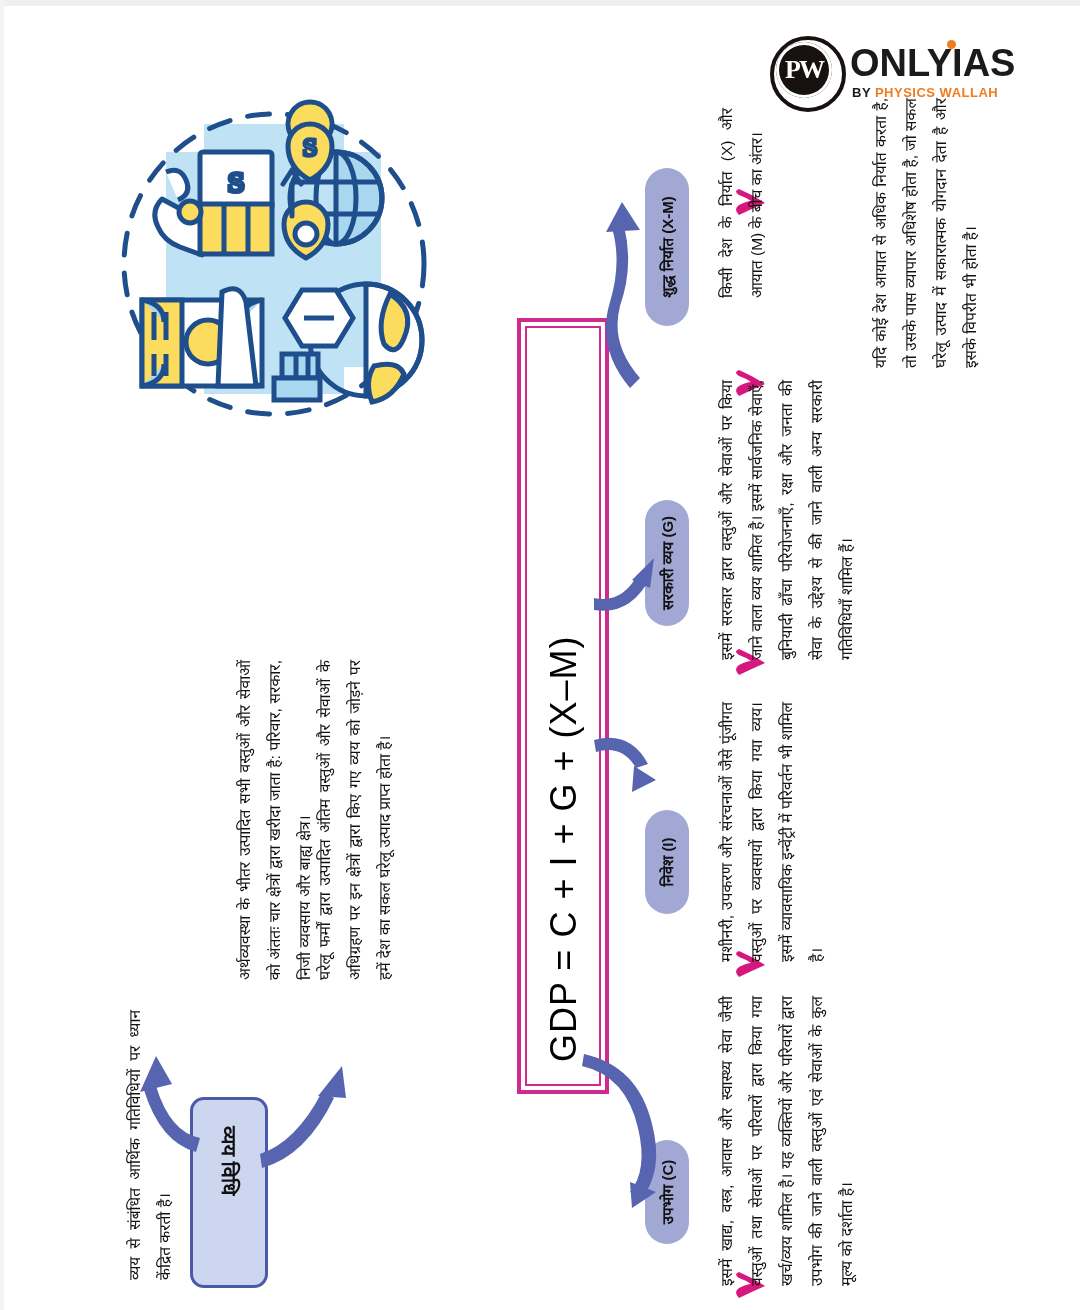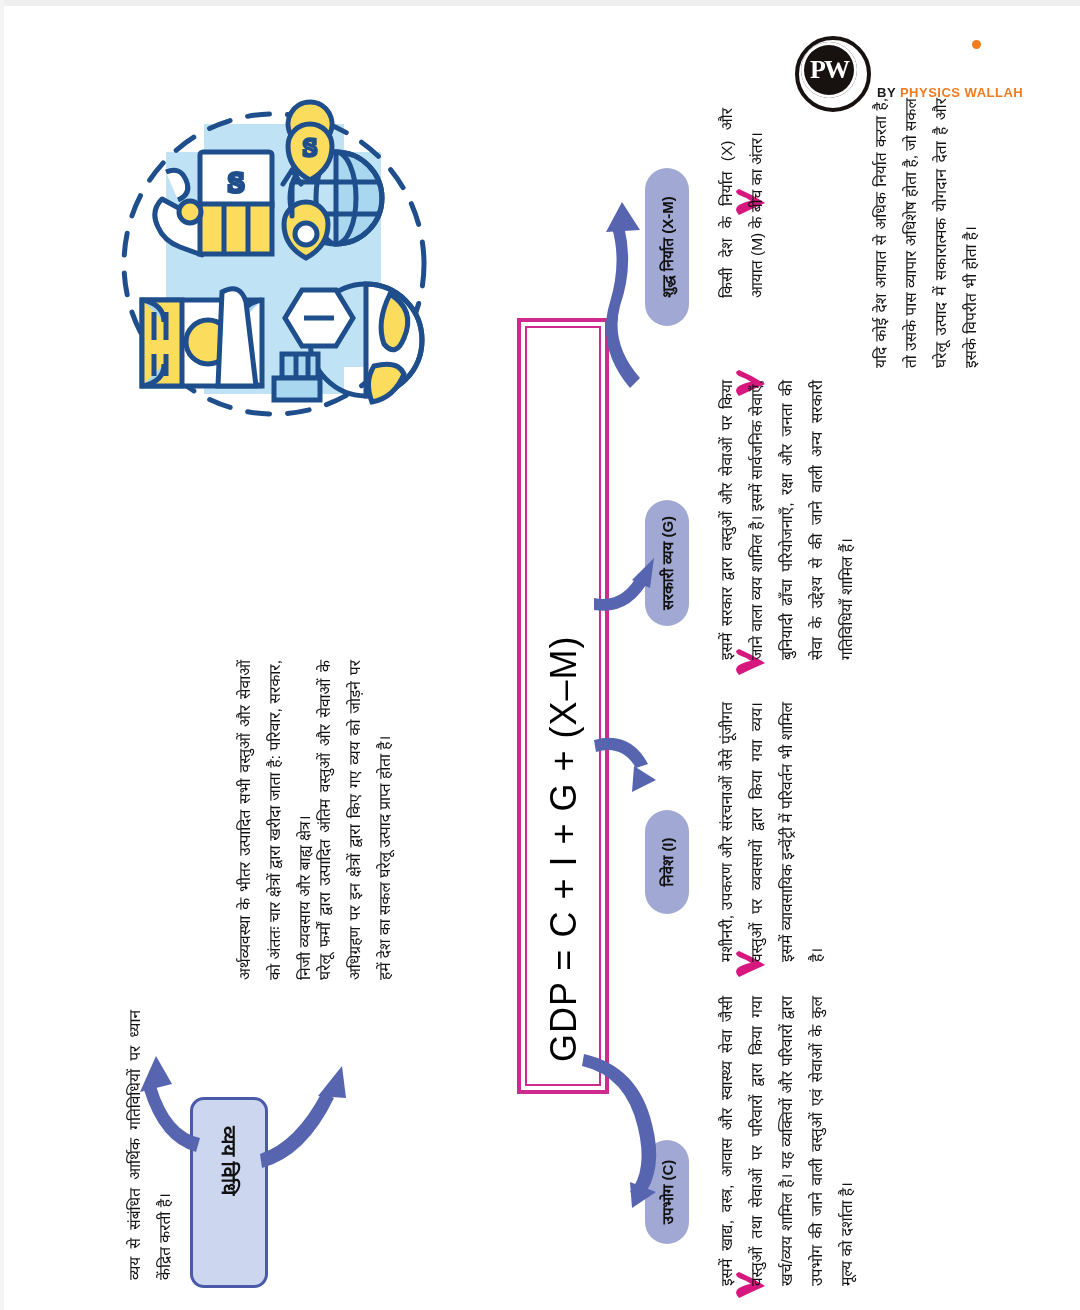--- a/index.html
+++ b/index.html
@@ -6,21 +6,21 @@
   body{
     width:1080px;height:1310px;position:relative;overflow:hidden;
     font-family:"Liberation Sans","DejaVu Sans",sans-serif;
     color:#111;
   }
   
   .scan-top{position:absolute;left:0;top:0;width:1080px;height:6px;background:#efefef;}
   .scan-left{position:absolute;left:0;top:0;width:4px;height:1310px;background:#f4f4f4;}
 
   
-  #logo{position:absolute;left:801px;top:38px;width:250px;height:70px;}
+  #logo{position:absolute;left:776px;top:38px;width:250px;height:70px;}
   #logo .pw-circle{
     position:absolute;left:0;top:4px;width:56px;height:56px;border-radius:50%;
     background:#17120f;color:#fff;display:flex;align-items:center;justify-content:center;
     font-family:"Liberation Serif","DejaVu Serif",serif;font-size:26px;font-weight:bold;letter-spacing:-2px;
     box-shadow:0 0 0 3px #fff inset;
   }
   #logo .pw-ring{position:absolute;left:-6px;top:-2px;width:68px;height:68px;border:4px solid #17120f;border-radius:50%;}
   #logo .brand{position:absolute;left:74px;top:6px;font-size:38px;font-weight:bold;letter-spacing:0px;color:#1b1b1b;line-height:38px;}
   #logo .dot{position:absolute;left:171px;top:2px;width:9px;height:9px;border-radius:50%;background:#f07c1f;}
   #logo .sub{position:absolute;left:76px;top:48px;font-size:13px;font-weight:bold;letter-spacing:.5px;line-height:14px;}
@@ -82,20 +82,21 @@
 </style>
 </head>
 <body>
 
 <div class="scan-top"></div>
 <div class="scan-left"></div>
 
 <div id="logo">
   <div class="pw-ring"></div>
   <div class="pw-circle">PW</div>
+  <div class="brand">ONLYIAS</div>
   <div class="dot"></div>
   <div class="sub">
     <span class="by">BY </span><span class="pwtxt">PHYSICS WALLAH</span>
   </div>
 </div>
 
 <div id="illustration">
   <svg width="340" height="320" viewBox="0 0 340 320">
 
     <rect x="62" y="48" width="215" height="215" fill="#bfe3f4"></rect>

